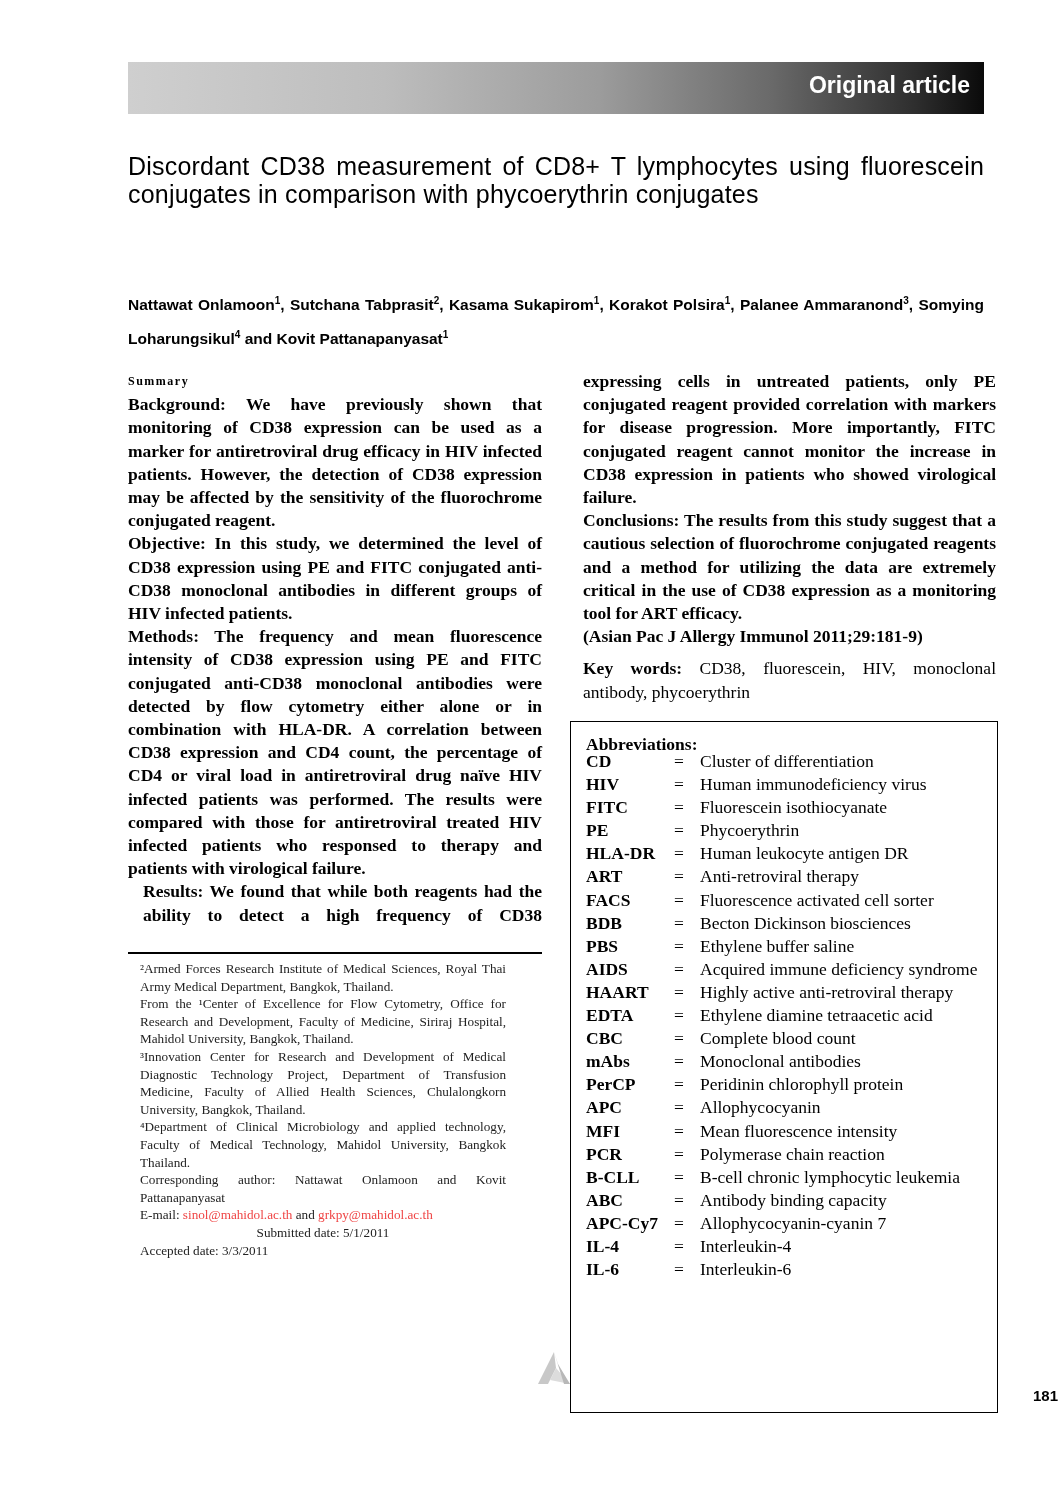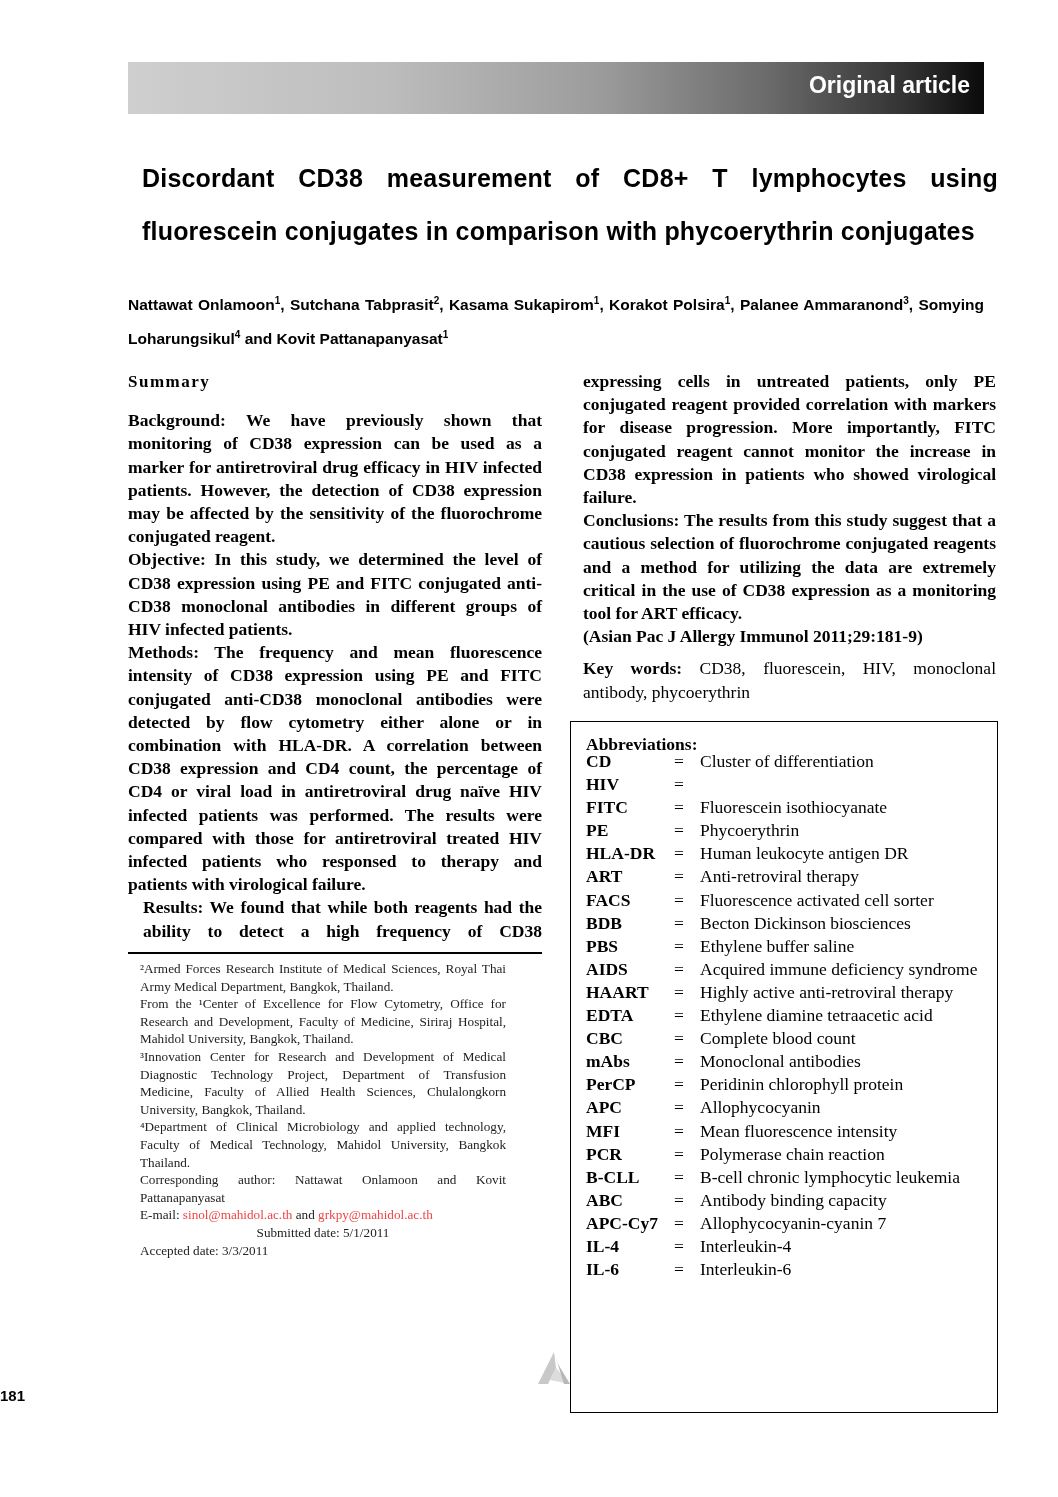--- a/index.html
+++ b/index.html
@@ -6,37 +6,37 @@
     body { width: 1058px; height: 1497px; position: relative; overflow: hidden; color: #000; }
     .banner {
       position: absolute; left: 128px; top: 62px; width: 856px; height: 52px;
       background: linear-gradient(to right, #cfcfcf 0%, #bdbdbd 30%, #9c9c9c 55%, #6a6a6a 75%, #2e2e2e 92%, #0a0a0a 100%);
     }
     .banner-label {
       position: absolute; right: 14px; top: 10px;
       font-family: "Liberation Sans", sans-serif; font-weight: bold; font-size: 23px; color: #fff;
     }
     .title {
-      position: absolute; left: 142px; top: 152px; width: 856px;
-      font-family: "Liberation Sans", sans-serif; font-weight: bold; font-size: 25px;
-      line-height: 53px; text-align: justify; text-align-last: left; letter-spacing: 0.2px;
+      position: absolute; left: 128px; top: 152px; width: 856px;
+      font-family: "Liberation Sans", sans-serif; font-weight: normal; font-size: 25px;
+      line-height: 28px; text-align: justify; text-align-last: left; letter-spacing: 0.2px;
     }
     .authors {
       position: absolute; left: 128px; top: 288px; width: 856px;
       font-family: "Liberation Sans", sans-serif; font-weight: bold; font-size: 15.5px;
       line-height: 34px; text-align: justify; text-align-last: left;
     }
     .authors sup { font-size: 10px; line-height: 0; }
     .col {
       position: absolute; font-family: "Liberation Serif", serif; font-weight: bold;
       font-size: 17.5px; line-height: 23.2px; text-align: justify;
     }
     .col-left { left: 128px; top: 370px; width: 414px; }
     .col-right { left: 583px; top: 370px; width: 413px; }
-    .summary-heading { font-size: 17px; letter-spacing: 1.5px; margin-bottom: 16px; }
+    .summary-heading { font-size: 12px; letter-spacing: 1.5px; margin-bottom: 0; }
     .para { margin: 0; }
     .para .lbl { font-weight: bold; }
     .citation { margin-top: 0; }
     .keywords { margin-top: 9px; font-weight: normal; }
     .keywords .lbl { font-weight: bold; }
     .rule {
       position: absolute; left: 128px; top: 952px; width: 414px; height: 2px; background: #000;
     }
     .affil {
       position: absolute; left: 140px; top: 960px; width: 366px;
@@ -53,21 +53,21 @@
     .abbr-title { position: absolute; left: 15px; top: 12px; font-weight: bold; }
     .abbr-list { position: absolute; left: 15px; top: 28px; width: 410px; }
     .abbr-row { display: flex; height: 23.1px; line-height: 23.1px; }
     .abbr-key { width: 88px; font-weight: bold; }
     .abbr-eq { width: 26px; }
     .abbr-val { flex: 1; white-space: nowrap; }
     .logo {
       position: absolute; left: 534px; top: 1350px; width: 40px; height: 36px;
     }
     .page-num {
-      position: absolute; left: 0; width: 1058px; top: 1387px; text-align: left;
+      position: absolute; left: 0; width: 1058px; top: 1387px; text-align: right;
       font-family: "Liberation Sans", sans-serif; font-size: 15px; font-weight: bold;
     }
   </style>
 </head>
 <body>
 
 <div class="banner">
   <span class="banner-label">Original article</span>
 </div>
 
@@ -121,20 +121,21 @@
   <div class="abbr-title">Abbreviations:</div>
   <div class="abbr-list" id="abbr-list">
       <div class="abbr-row">
         <span class="abbr-key">CD</span>
         <span class="abbr-eq">=</span>
         <span class="abbr-val">Cluster of differentiation</span>
       </div>
       <div class="abbr-row">
         <span class="abbr-key">HIV</span>
         <span class="abbr-eq">=</span>
+        <span class="abbr-val">Human immunodeficiency virus</span>
       </div>
       <div class="abbr-row">
         <span class="abbr-key">FITC</span>
         <span class="abbr-eq">=</span>
         <span class="abbr-val">Fluorescein isothiocyanate</span>
       </div>
       <div class="abbr-row">
         <span class="abbr-key">PE</span>
         <span class="abbr-eq">=</span>
         <span class="abbr-val">Phycoerythrin</span>

